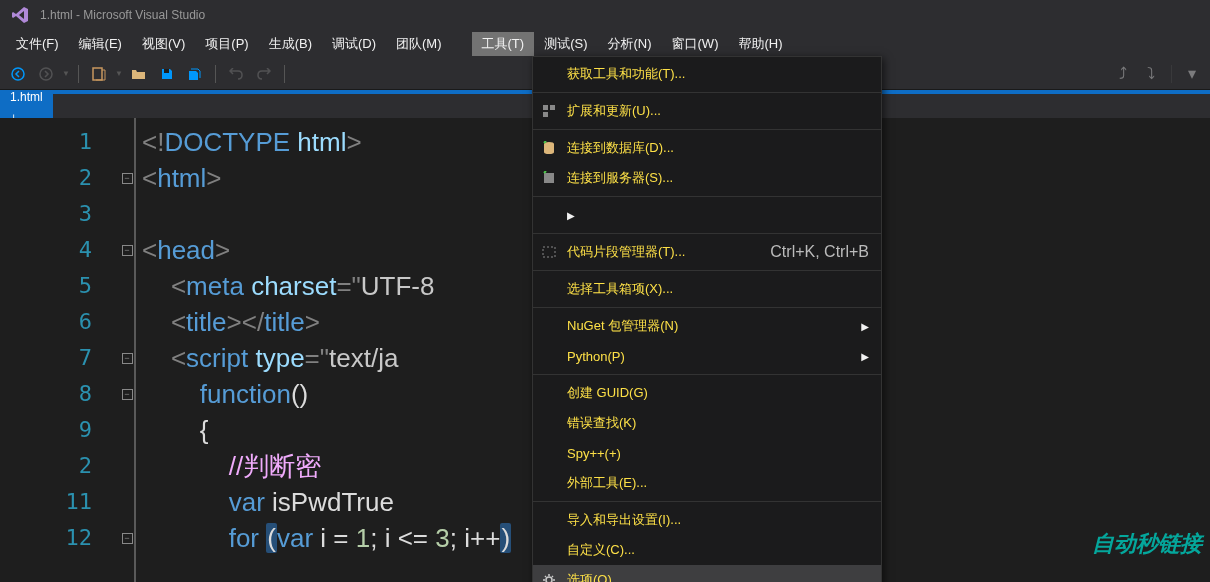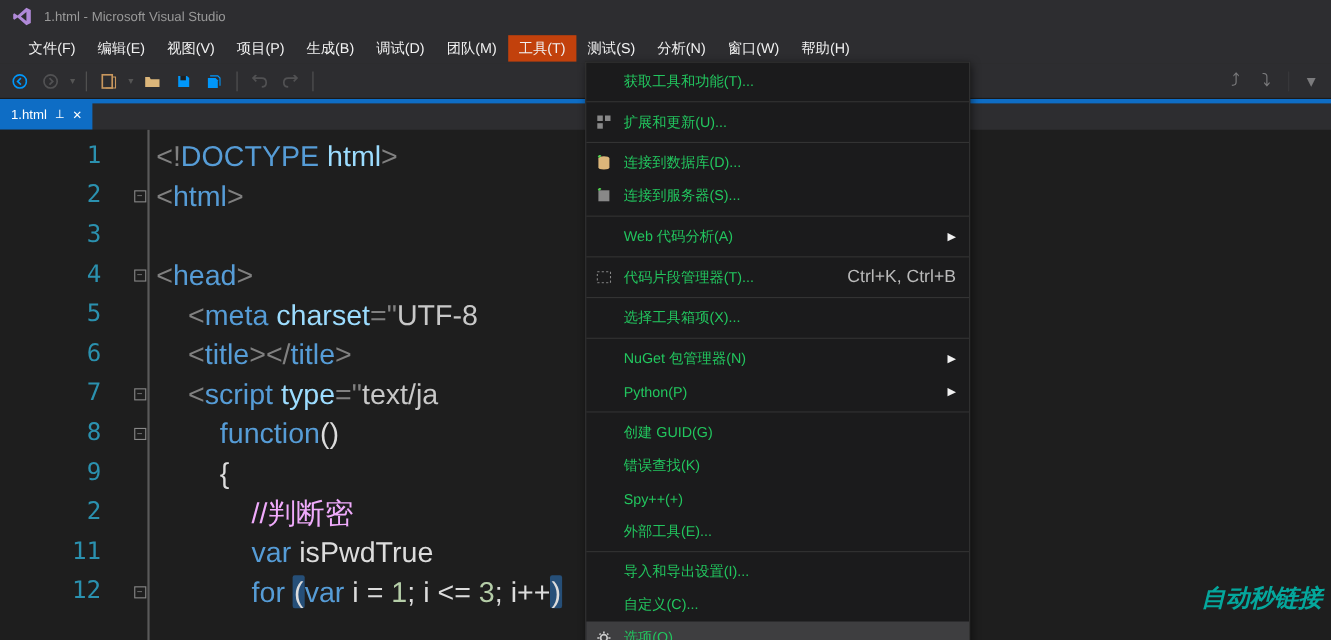--- a/index.html
+++ b/index.html
@@ -2,30 +2,30 @@
 <html><head>
 <meta charset="utf-8">
 <style>
 * { margin: 0; padding: 0; box-sizing: border-box; font-family: "Segoe UI", "Microsoft YaHei", sans-serif; }
 body { background: #2d2d30; color: #f1f1f1; width: 1210px; height: 582px; overflow: hidden; position: relative; }
 
 .titlebar { height: 30px; background: #2d2d30; display: flex; align-items: center; padding: 4px 8px; gap: 8px; }
 .titlebar .vs-logo { width: 24px; height: 24px; display: flex; align-items: center; justify-content: center; }
 .titlebar-text { font-size: 12px; color: #999; }
 
-.menubar { height: 28px; background: #2d2d30; display: flex; align-items: center; padding: 0 16px; font-size: 13px; }
+.menubar { height: 28px; background: #2d2d30; display: flex; align-items: center; padding: 0 6px; font-size: 13px; }
 .menubar-item { padding: 3px 10px; cursor: pointer; }
-.menubar-item.active { background: #c2410c; }
+.menubar-item.active { background: #737373; margin-left: 20px; }
 
 .toolbar { height: 32px; background: #2d2d30; display: flex; align-items: center; padding: 0 6px; gap: 4px; border-bottom: 1px solid #1a1a1a; }
 .tool-btn { width: 24px; height: 24px; display: flex; align-items: center; justify-content: center; cursor: pointer; border-radius: 2px; }
 .tool-sep { width: 1px; height: 18px; background: #555; margin: 0 4px; }
 
 .tabs { height: 28px; background: #2d2d30; display: flex; align-items: flex-end; border-top: 4px solid #0e6dc5; }
-.tab { height: 28px; background: #0e6dc5; color: #fff; display: flex; align-items: center; padding: 0 10px; gap: 8px; font-size: 12px; }
+.tab { height: 28px; background: #0e6dc5; color: #fff; display: flex; align-items: flex-start; padding: 0 10px; gap: 8px; font-size: 12px; flex-direction: column; }
 .tab-pin { font-size: 11px; }
 .tab-close { font-size: 14px; cursor: pointer; }
 
 .editor { flex: 1; display: flex; background: #1e1e1e; height: calc(582px - 30px - 28px - 32px - 28px); position: relative; }
 .gutter { width: 120px; background: #1e1e1e; text-align: right; padding-top: 6px; }
 .lineno { font-family: Consolas, monospace; font-size: 22px; color: #2b91af; padding-right: 28px; line-height: 36px; }
 .fold-col { width: 16px; background: #1e1e1e; border-right: 2px solid #5a5a5a; padding-top: 6px; }
 .fold-box { width: 11px; height: 11px; border: 1px solid #888; background: #1e1e1e; margin: 0 auto; font-size: 9px; line-height: 9px; text-align: center; color: #888; cursor: pointer; }
 .fold-spacer { height: 36px; display: flex; align-items: center; }
 
@@ -40,21 +40,21 @@
 .c-comment { color: #f0abfc; }
 .c-num { color: #b5cea8; }
 .c-ident { color: #dcdcdc; }
 .c-op { color: #dcdcdc; }
 .hl-paren { background: #264f78; border-radius: 2px; padding: 0 1px; }
 
 .dropdown { position: absolute; top: 56px; left: 532px; width: 350px; background: #1b1b1c; border: 1px solid #333; box-shadow: 2px 2px 8px rgba(0,0,0,0.6); z-index: 100; padding: 2px 0; }
 .dd-item { display: flex; align-items: center; height: 30px; padding: 0 12px 0 6px; font-size: 13px; cursor: pointer; gap: 8px; }
 .dd-item:hover, .dd-item.hover { background: #3e3e40; }
 .dd-icon { width: 20px; height: 20px; display: flex; align-items: center; justify-content: center; flex-shrink: 0; }
-.dd-label { flex: 1; color: #22c55e; }
+.dd-label { flex: 1; color: #fde047; }
 .dd-shortcut { color: #bbb; font-size: 16px; }
 .dd-arrow { color: #f1f1f1; font-size: 10px; }
 .dd-sep { height: 1px; background: #333; margin: 3px 0; }
 
 .watermark { position: absolute; right: 8px; bottom: 23px; font-size: 22px; font-weight: bold; font-style: italic; color: #00bfb3; opacity: 0.85; pointer-events: none; }
 </style>
 </head>
 <body>
 
 <div class="titlebar">
@@ -221,21 +221,20 @@
         <svg width="12" height="14" viewBox="0 0 12 14">
           <rect x="1" y="2" width="10" height="10" fill="#888"></rect>
           <path d="M1 2 L3 0" stroke="#4ec94e" stroke-width="2"></path>
         </svg>
       </span>
       <span class="dd-label">连接到服务器(S)...</span>
     </div>
     <div class="dd-sep"></div>
     <div class="dd-item">
       <span class="dd-icon"></span>
-      <span class="dd-label">Web 代码分析(A)</span>
       <span class="dd-arrow">▶</span>
     </div>
     <div class="dd-sep"></div>
     <div class="dd-item">
       <span class="dd-icon">
         <svg width="14" height="12" viewBox="0 0 14 12">
           <rect x="1" y="1" width="12" height="10" fill="none" stroke="#888" stroke-dasharray="2"></rect>
         </svg>
       </span>
       <span class="dd-label">代码片段管理器(T)...</span>

